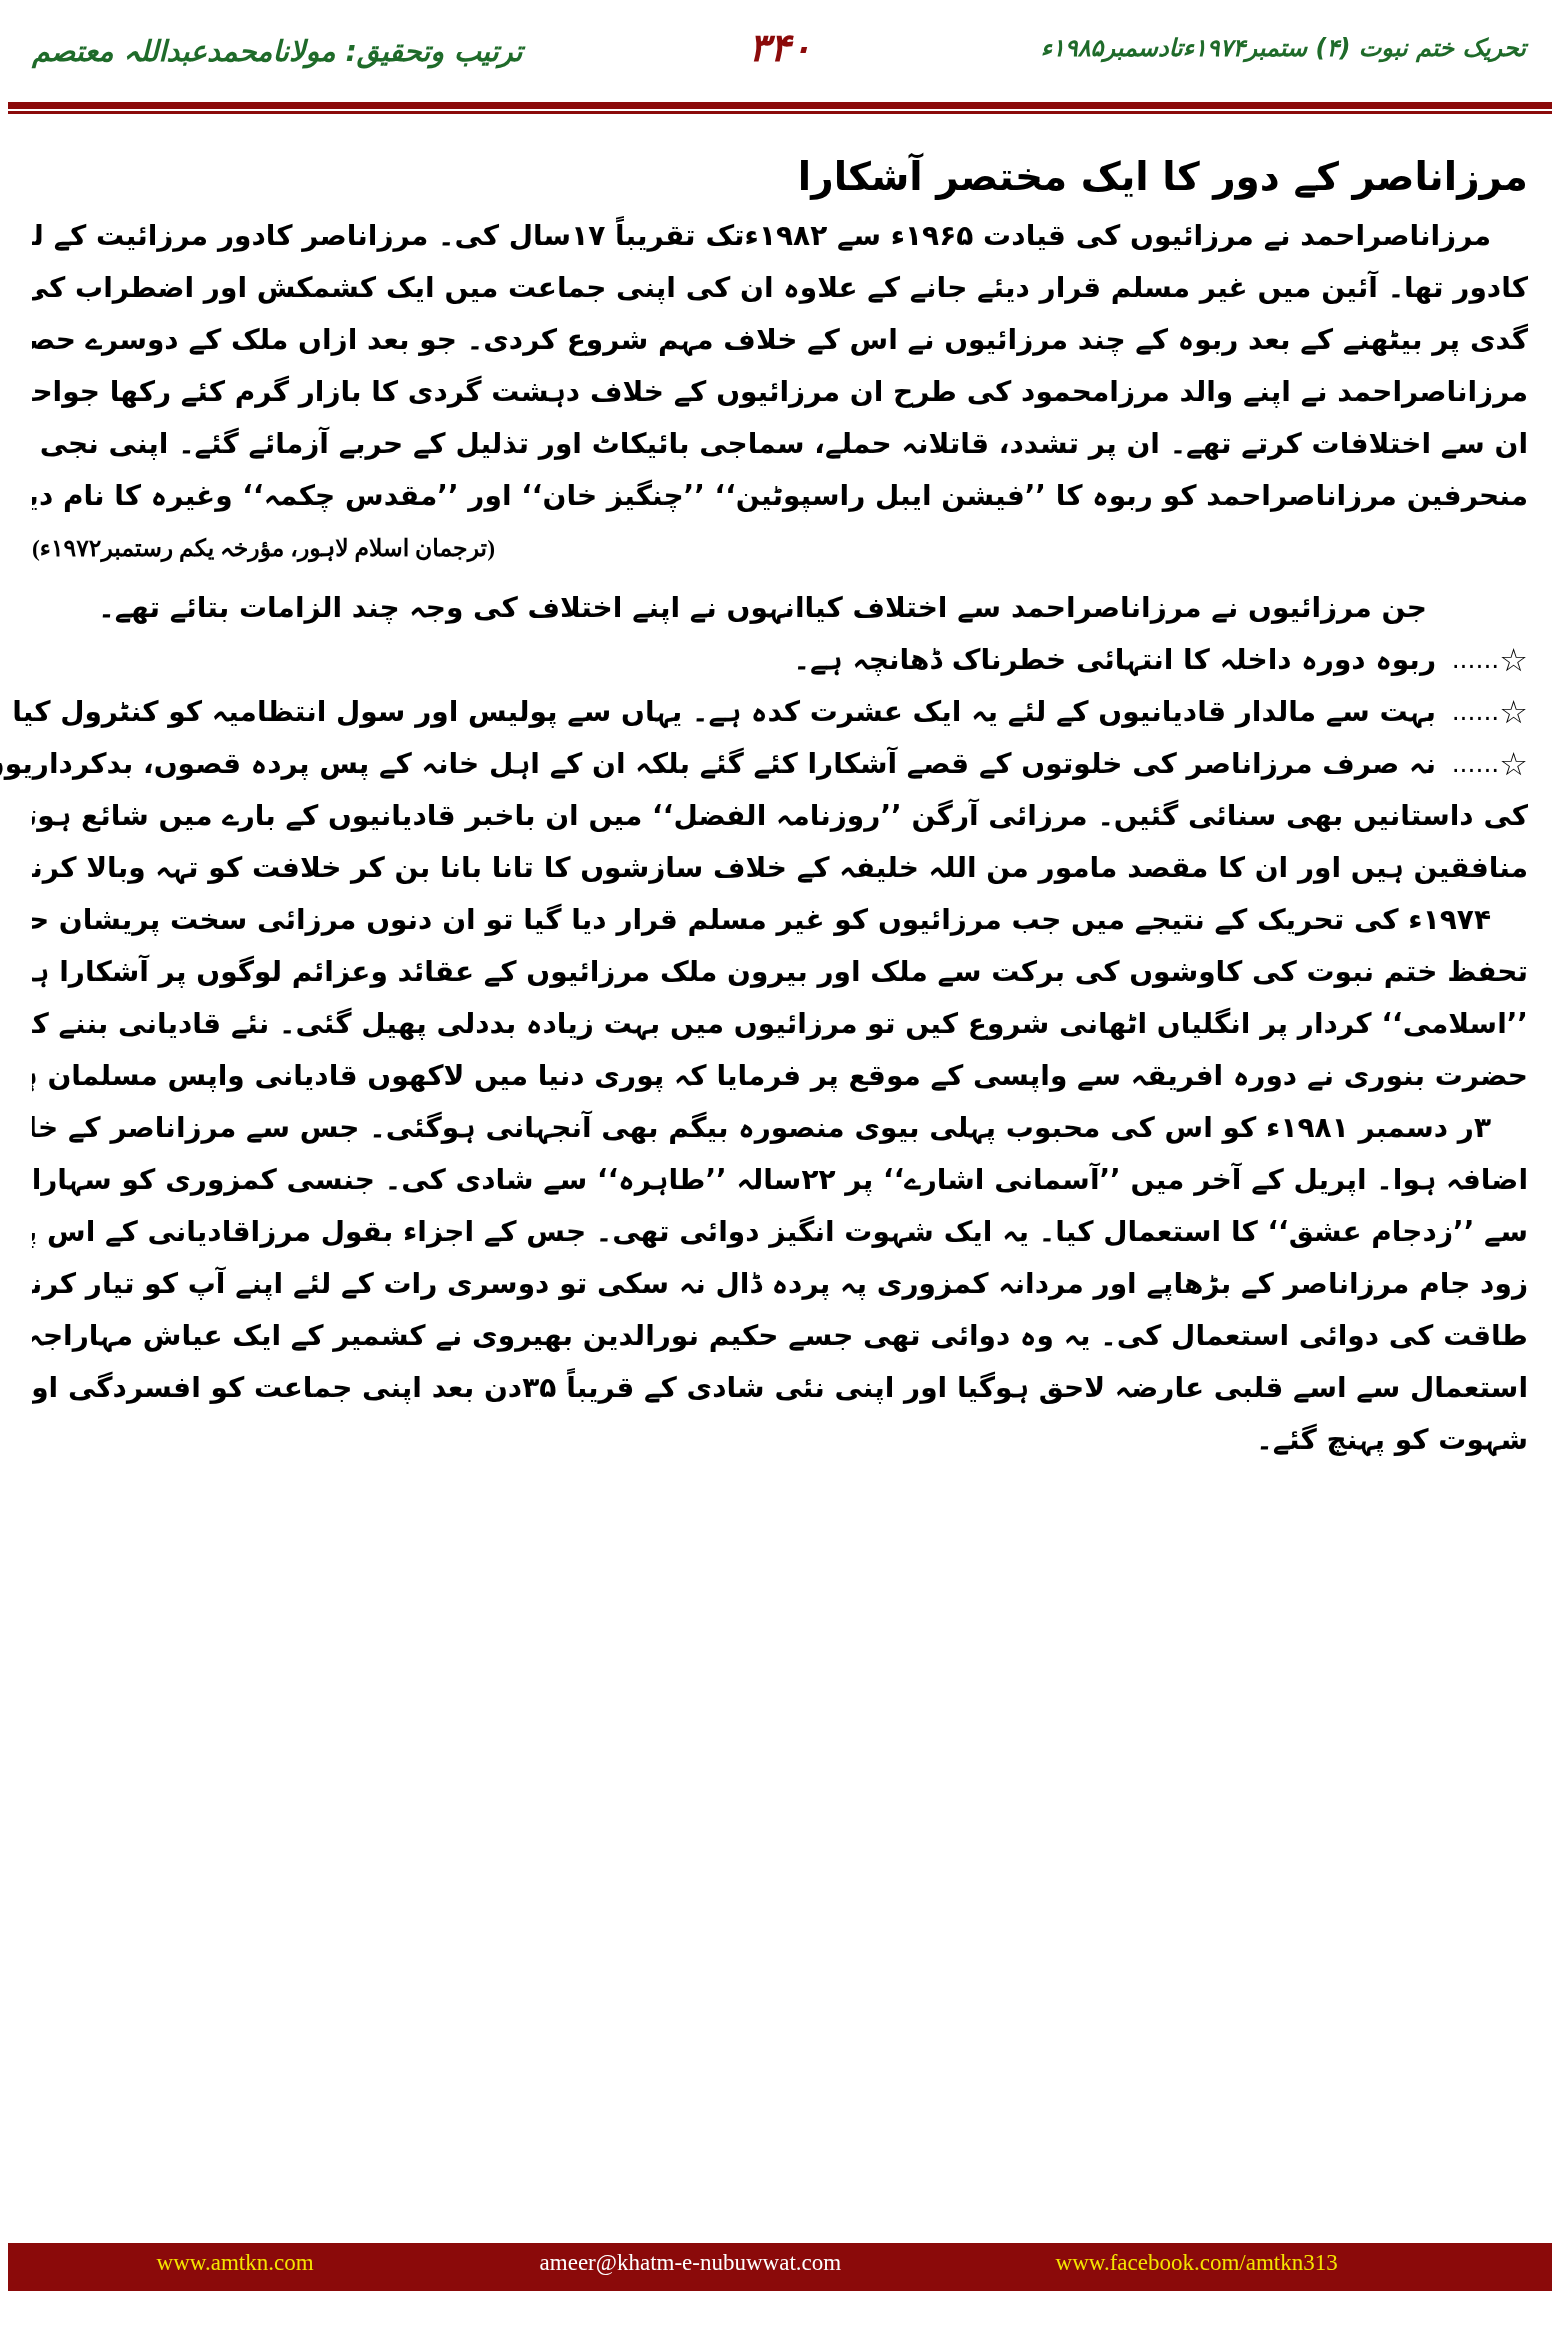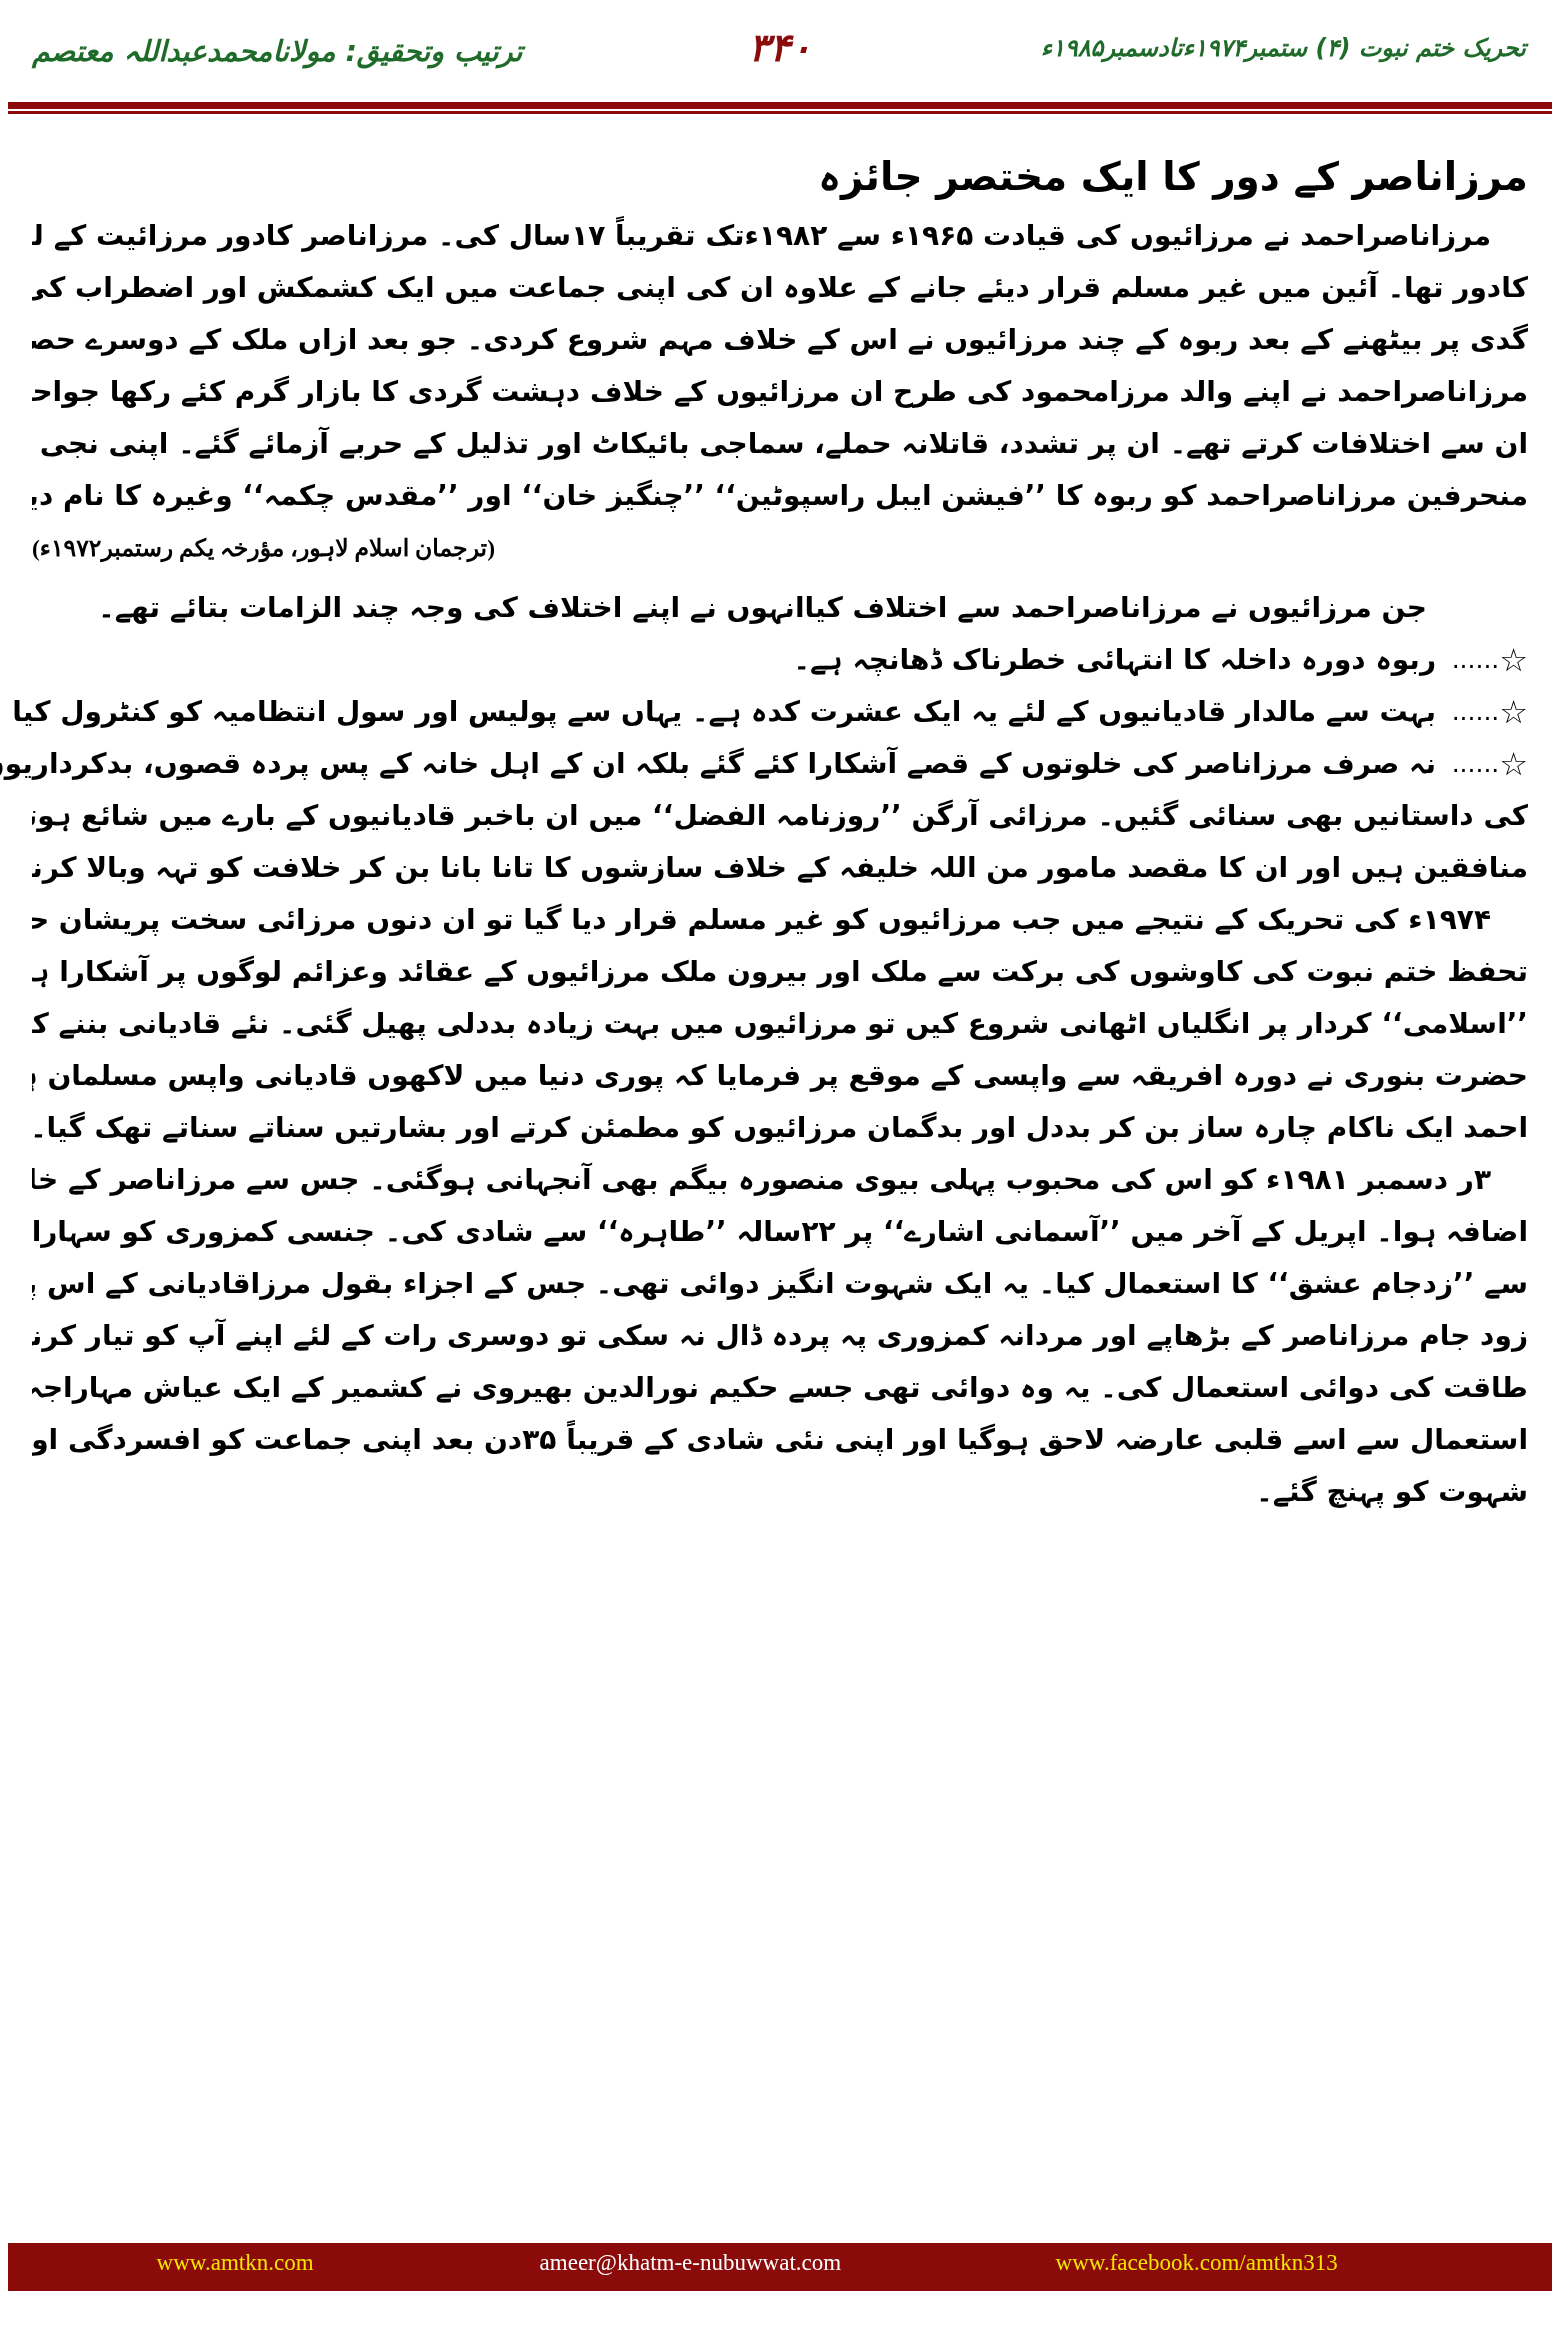--- a/index.html
+++ b/index.html
@@ -44,21 +44,21 @@
 <body>
 
 <div class="hdr hdr-right">تحریک ختم نبوت (۴) ستمبر۱۹۷۴ءتادسمبر۱۹۸۵ء</div>
 <div class="hdr hdr-page">۳۴۰</div>
 <div class="hdr hdr-left">ترتیب وتحقیق: مولانامحمدعبداللہ معتصم</div>
 <div class="rule-thick"></div>
 <div class="rule-thin"></div>
 
 <div class="content">
 
-  <h2 class="heading">مرزاناصر کے دور کا ایک مختصر جائزہ</h2>
+  <h2 class="heading">مرزاناصر کے دور کا ایک مختصر آشکارا</h2>
 
   <div>
     <div class="line indent">مرزاناصراحمد نے مرزائیوں کی قیادت ۱۹۶۵ء سے ۱۹۸۲ءتک تقریباً ۱۷سال کی۔ مرزاناصر کادور مرزائیت کے لئے مشکلات</div>
     <div class="line">کادور تھا۔ آئین میں غیر مسلم قرار دیئے جانے کے علاوہ ان کی اپنی جماعت میں ایک کشمکش اور اضطراب کی کیفیت بنی ہوئی تھی۔ خلافت کی</div>
     <div class="line">گدی پر بیٹھنے کے بعد ربوہ کے چند مرزائیوں نے اس کے خلاف مہم شروع کردی۔ جو بعد ازاں ملک کے دوسرے حصوں میں بھی پھیل گئی۔</div>
     <div class="line">مرزاناصراحمد نے اپنے والد مرزامحمود کی طرح ان مرزائیوں کے خلاف دہشت گردی کا بازار گرم کئے رکھا جواحمد یہ جماعت کے معاملات پر</div>
     <div class="line">ان سے اختلافات کرتے تھے۔ ان پر تشدد، قاتلانہ حملے، سماجی بائیکاٹ اور تذلیل کے حربے آزمائے گئے۔ اپنی نجی محفلوں میں یہ قادیانی</div>
     <div class="line last">منحرفین مرزاناصراحمد کو ربوہ کا ’’فیشن ایبل راسپوٹین‘‘ ’’چنگیز خان‘‘ اور ’’مقدس چکمہ‘‘ وغیرہ کا نام دیتے تھے۔</div>
   </div>
 
@@ -99,21 +99,20 @@
     <div class="line cont">کی داستانیں بھی سنائی گئیں۔ مرزائی آرگن ’’روزنامہ الفضل‘‘ میں ان باخبر قادیانیوں کے بارے میں شائع ہوتا رہا کہ ’’یہ سب</div>
     <div class="line last cont">منافقین ہیں اور ان کا مقصد مامور من اللہ خلیفہ کے خلاف سازشوں کا تانا بانا بن کر خلافت کو تہہ وبالا کرنا ہے۔‘‘</div>
   </div>
 
 
   <div>
     <div class="line indent">۱۹۷۴ء کی تحریک کے نتیجے میں جب مرزائیوں کو غیر مسلم قرار دیا گیا تو ان دنوں مرزائی سخت پریشان حال اور مایوس تھے۔ مجلس</div>
     <div class="line">تحفظ ختم نبوت کی کاوشوں کی برکت سے ملک اور بیرون ملک مرزائیوں کے عقائد وعزائم لوگوں پر آشکارا ہوئے اور لوگوں نے احمدیت کے</div>
     <div class="line">’’اسلامی‘‘ کردار پر انگلیاں اٹھانی شروع کیں تو مرزائیوں میں بہت زیادہ بددلی پھیل گئی۔ نئے قادیانی بننے کا رجحان کم بلکہ معدوم ہوگیا۔</div>
     <div class="line">حضرت بنوری نے دورہ افریقہ سے واپسی کے موقع پر فرمایا کہ پوری دنیا میں لاکھوں قادیانی واپس مسلمان ہوگئے۔ پریشان حال مرزاناصر</div>
-    <div class="line last">احمد ایک ناکام چارہ ساز بن کر بددل اور بدگمان مرزائیوں کو مطمئن کرتے اور بشارتیں سناتے سناتے تھک گیا۔</div>
   </div>
 
   <div>
     <div class="line indent">۳ر دسمبر ۱۹۸۱ء کو اس کی محبوب پہلی بیوی منصورہ بیگم بھی آنجہانی ہوگئی۔ جس سے مرزاناصر کے خلجان اور اضطراب میں اور بھی</div>
     <div class="line">اضافہ ہوا۔ اپریل کے آخر میں ’’آسمانی اشارے‘‘ پر ۲۲سالہ ’’طاہرہ‘‘ سے شادی کی۔ جنسی کمزوری کو سہارا دینے کے لئے اس نے باقاعدگی</div>
     <div class="line">سے ’’زدجام عشق‘‘ کا استعمال کیا۔ یہ ایک شہوت انگیز دوائی تھی۔ جس کے اجزاء بقول مرزاقادیانی کے اس پر منکشف ہوئے تھے۔ جب</div>
     <div class="line">زود جام مرزاناصر کے بڑھاپے اور مردانہ کمزوری پہ پردہ ڈال نہ سکی تو دوسری رات کے لئے اپنے آپ کو تیار کرنے کے لئے ایک اور</div>
     <div class="line">طاقت کی دوائی استعمال کی۔ یہ وہ دوائی تھی جسے حکیم نورالدین بھیروی نے کشمیر کے ایک عیاش مہاراجہ کے لئے تیار کیا تھا۔ ان ادویات کے</div>
     <div class="line">استعمال سے اسے قلبی عارضہ لاحق ہوگیا اور اپنی نئی شادی کے قریباً ۳۵دن بعد اپنی جماعت کو افسردگی اور انتشار کی حالت میں چھوڑ کر اپنے</div>
     <div class="line last">شہوت کو پہنچ گئے۔</div>

